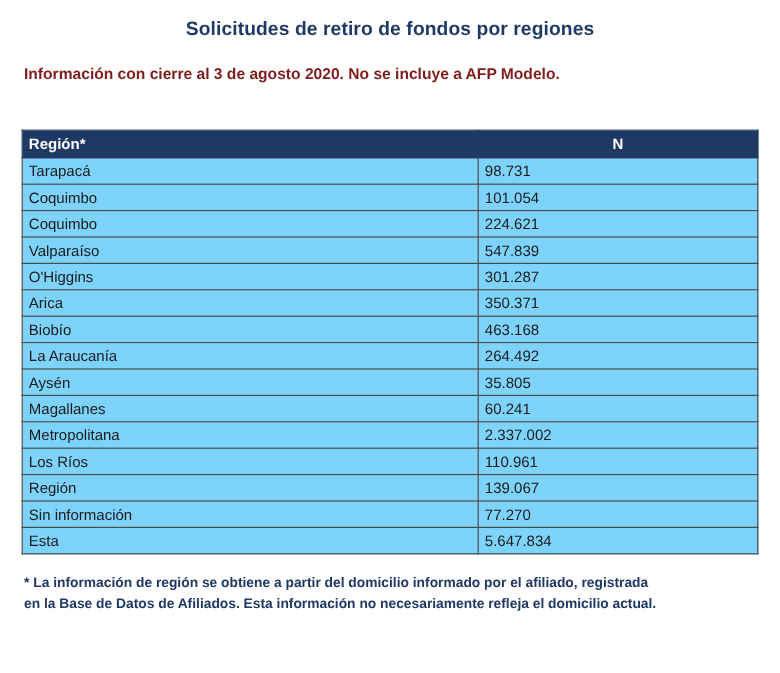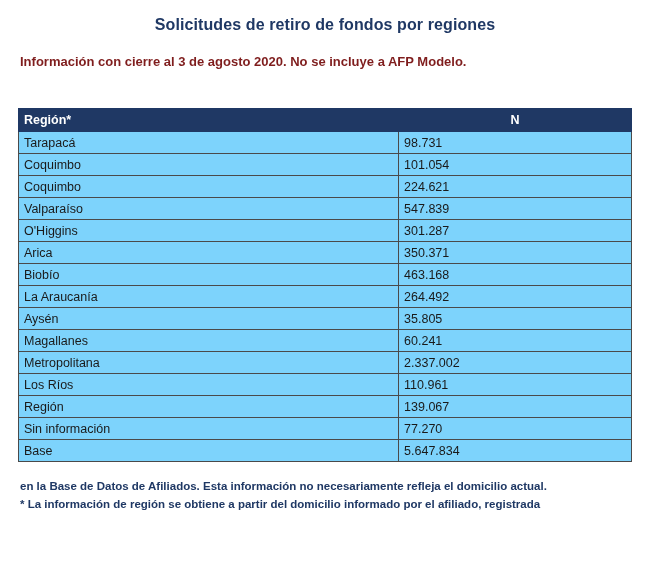--- a/index.html
+++ b/index.html
@@ -153,24 +153,24 @@
         </tr>
         <tr>
           <td class="region">Región</td>
           <td class="value">139.067</td>
         </tr>
         <tr>
           <td class="region">Sin información</td>
           <td class="value">77.270</td>
         </tr>
         <tr>
-          <td class="region">Base</td>
+          <td class="region">Esta</td>
           <td class="value">5.647.834</td>
         </tr>
       </tbody>
   </table>
 
   <div class="footnote">
+    <div>* La información de región se obtiene a partir del domicilio informado por el afiliado, registrada</div>
     <div>en la Base de Datos de Afiliados. Esta información no necesariamente refleja el domicilio actual.</div>
-    <div>* La información de región se obtiene a partir del domicilio informado por el afiliado, registrada</div>
   </div>
 
 </div>
 
 </body></html>

